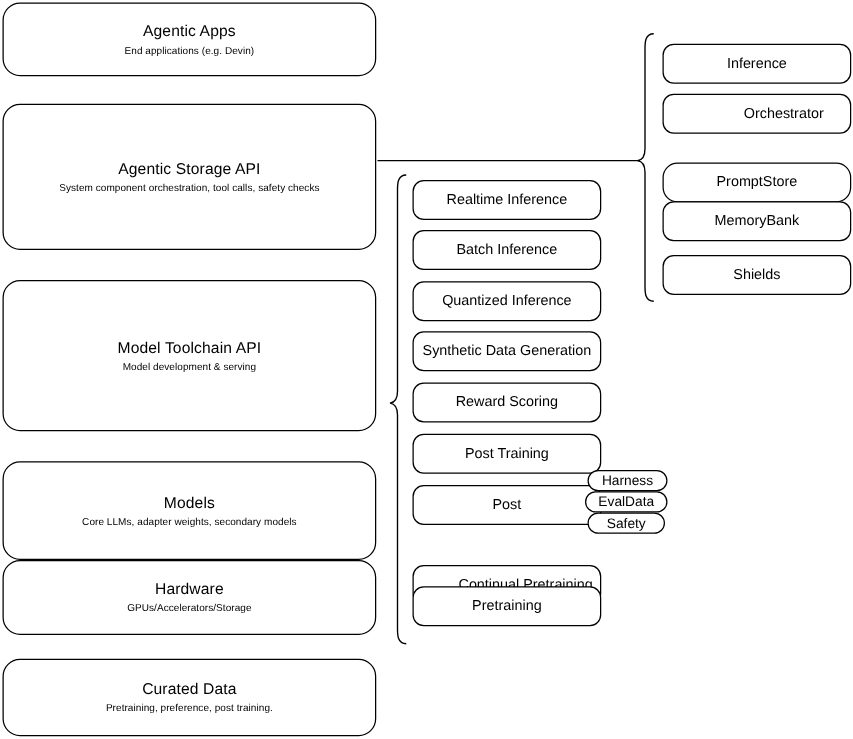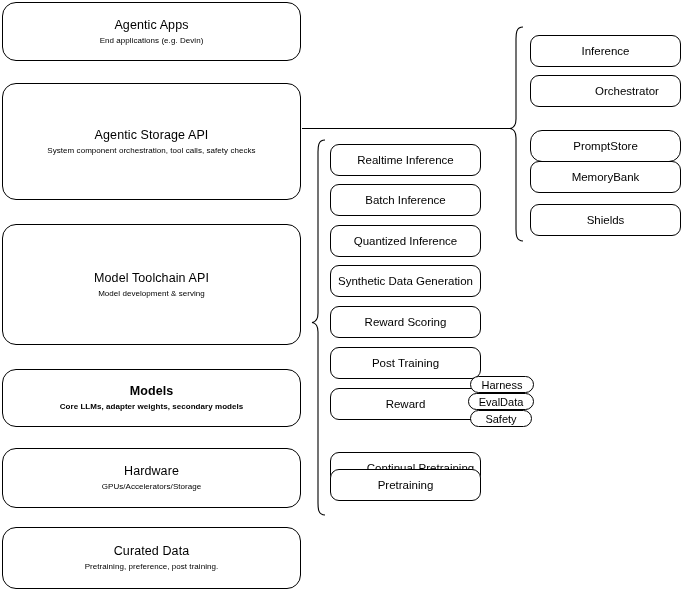--- a/index.html
+++ b/index.html
@@ -109,21 +109,21 @@
   <div class="box layer-box" style="top:83px; height:117px;">
     <div class="layer-title">Agentic Storage API</div>
     <div class="layer-sub">System component orchestration, tool calls, safety checks</div>
   </div>
 
   <div class="box layer-box" style="top:224px; height:121px;">
     <div class="layer-title">Model Toolchain API</div>
     <div class="layer-sub">Model development &amp; serving</div>
   </div>
 
-  <div class="box layer-box" style="top:369px; height:58px;font-weight:bold;">
+  <div class="box layer-box" style="top:369px; height:79px;">
     <div class="layer-title">Models</div>
     <div class="layer-sub">Core LLMs, adapter weights, secondary models</div>
   </div>
 
   <div class="box layer-box" style="top:448px; height:60px;">
     <div class="layer-title">Hardware</div>
     <div class="layer-sub">GPUs/Accelerators/Storage</div>
   </div>
 
   <div class="box layer-box" style="top:527px; height:62px;">
@@ -143,21 +143,21 @@
   <div class="box item-box mid-box" style="top:225px;">
     <span>Quantized Inference</span>
   </div>
   <div class="box item-box mid-box" style="top:306px;">
     <span>Reward Scoring</span>
   </div>
   <div class="box item-box mid-box" style="top:347px;">
     <span>Post Training</span>
   </div>
   <div class="box item-box mid-box" style="top:388px;">
-    <span>Reward</span>
+    <span>Post</span>
   </div>
   <div class="box item-box mid-box" style="top:452px;padding-left:30px;">
     <span>Continual Pretraining</span>
   </div>
   <div class="box item-box mid-box" style="top:469px;">
     <span>Pretraining</span>
   </div>
 
   <div class="box item-box right-box" style="top:35px;">
     <span>Inference</span>

